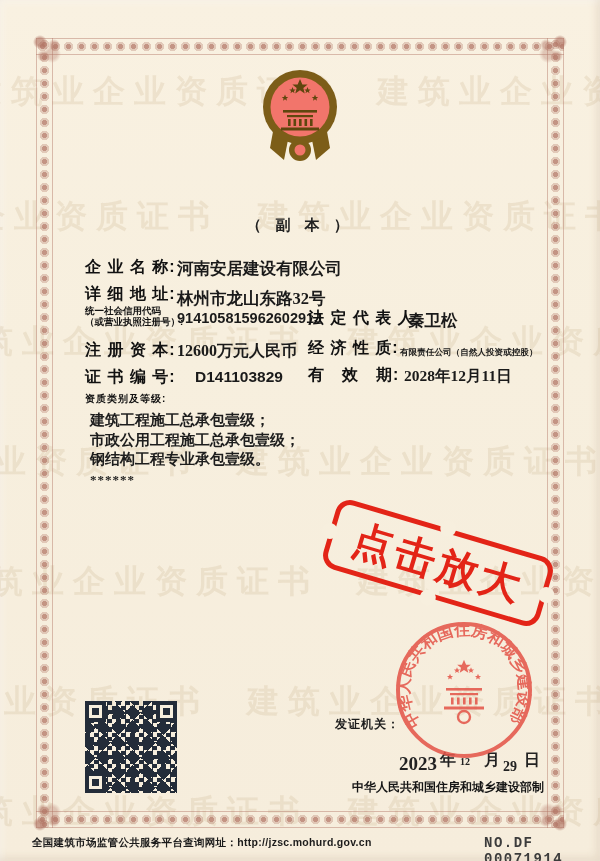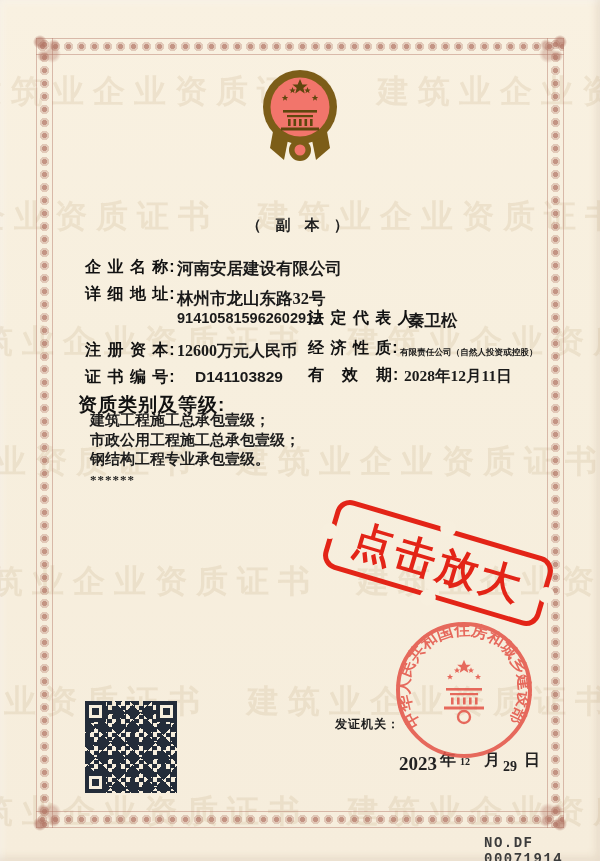--- a/index.html
+++ b/index.html
@@ -111,38 +111,42 @@
   </svg>
 
   <div class="subtitle">（ 副 本 ）</div>
 
   <div class="lbl" style="left:85px;top:257px">企 业 名 称:</div>
   <div class="val" style="left:177px;top:258px">河南安居建设有限公司</div>
 
   <div class="lbl" style="left:85px;top:284px">详 细 地 址:</div>
   <div class="val" style="left:177px;top:288px">林州市龙山东路32号</div>
 
+  <div class="lbl-sm" style="left:85px;top:305px">
+    <div>统一社会信用代码</div>
+    <div>（或营业执照注册号）:</div>
+  </div>
   <div class="val" style="left:177px;top:310px;font-family:'Liberation Sans',sans-serif;font-size:14.5px;font-weight:700">91410581596260291J</div>
 
   <div class="lbl" style="left:308px;top:308px">法 定 代 表 人:</div>
   <div class="val" style="left:408px;top:310px">秦卫松</div>
 
   <div class="lbl" style="left:85px;top:340px">注 册 资 本:</div>
   <div class="val" style="left:177px;top:341px;font-weight:700;font-size:16px">12600万元人民币</div>
 
   <div class="lbl" style="left:308px;top:338px">经 济 性 质:</div>
   <div class="val-sm" style="left:400px;top:347px">有限责任公司（自然人投资或控股）</div>
 
   <div class="lbl" style="left:85px;top:367px">证 书 编 号:</div>
   <div class="val" style="left:195px;top:368px;font-family:'Liberation Sans',sans-serif;font-weight:700;font-size:15.5px">D141103829</div>
 
   <div class="lbl" style="left:308px;top:365px">有　效　期:</div>
   <div class="val" style="left:404px;top:366px;font-weight:700;font-size:15.5px">2028年12月11日</div>
 
-  <div class="lbl" style="left:78px;top:392px;font-size:19px">资质类别及等级:</div>
+  <div class="lbl" style="left:85px;top:392px;font-size:10px">资质类别及等级:</div>
 
   <div style="position:absolute;left:90px;top:411px">
     <div class="qual-line">建筑工程施工总承包壹级；</div>
     <div class="qual-line">市政公用工程施工总承包壹级；</div>
     <div class="qual-line">钢结构工程专业承包壹级。</div>
     <div class="qual-line" style="font-size:13px;letter-spacing:1px">******</div>
   </div>
 
   <div class="stamp">
     <div class="notch" style="left:50%;top:-13px;margin-left:-8px"></div>
@@ -185,16 +189,18 @@
     <rect x="56" y="73" width="28" height="2.2" fill="#e4574b"></rect>
     <rect x="57" y="77.5" width="2.6" height="7" fill="#e4574b"></rect>
     <rect x="63" y="77.5" width="2.6" height="7" fill="#e4574b"></rect>
     <rect x="69" y="77.5" width="2.6" height="7" fill="#e4574b"></rect>
     <rect x="75" y="77.5" width="2.6" height="7" fill="#e4574b"></rect>
     <rect x="81" y="77.5" width="2.6" height="7" fill="#e4574b"></rect>
     <rect x="50" y="86.5" width="40" height="3" fill="#e4574b"></rect>
     <circle cx="70" cy="97" r="6" fill="none" stroke="#e4574b" stroke-width="2.4"></circle>
   </svg>
 
-
+  <div class="made-by">中华人民共和国住房和城乡建设部制</div>
+
+  <div class="footer-url">全国建筑市场监管公共服务平台查询网址：http://jzsc.mohurd.gov.cn</div>
   <div class="serial">NO.DF 00071914</div>
 
 </div>
 
 </body></html>

